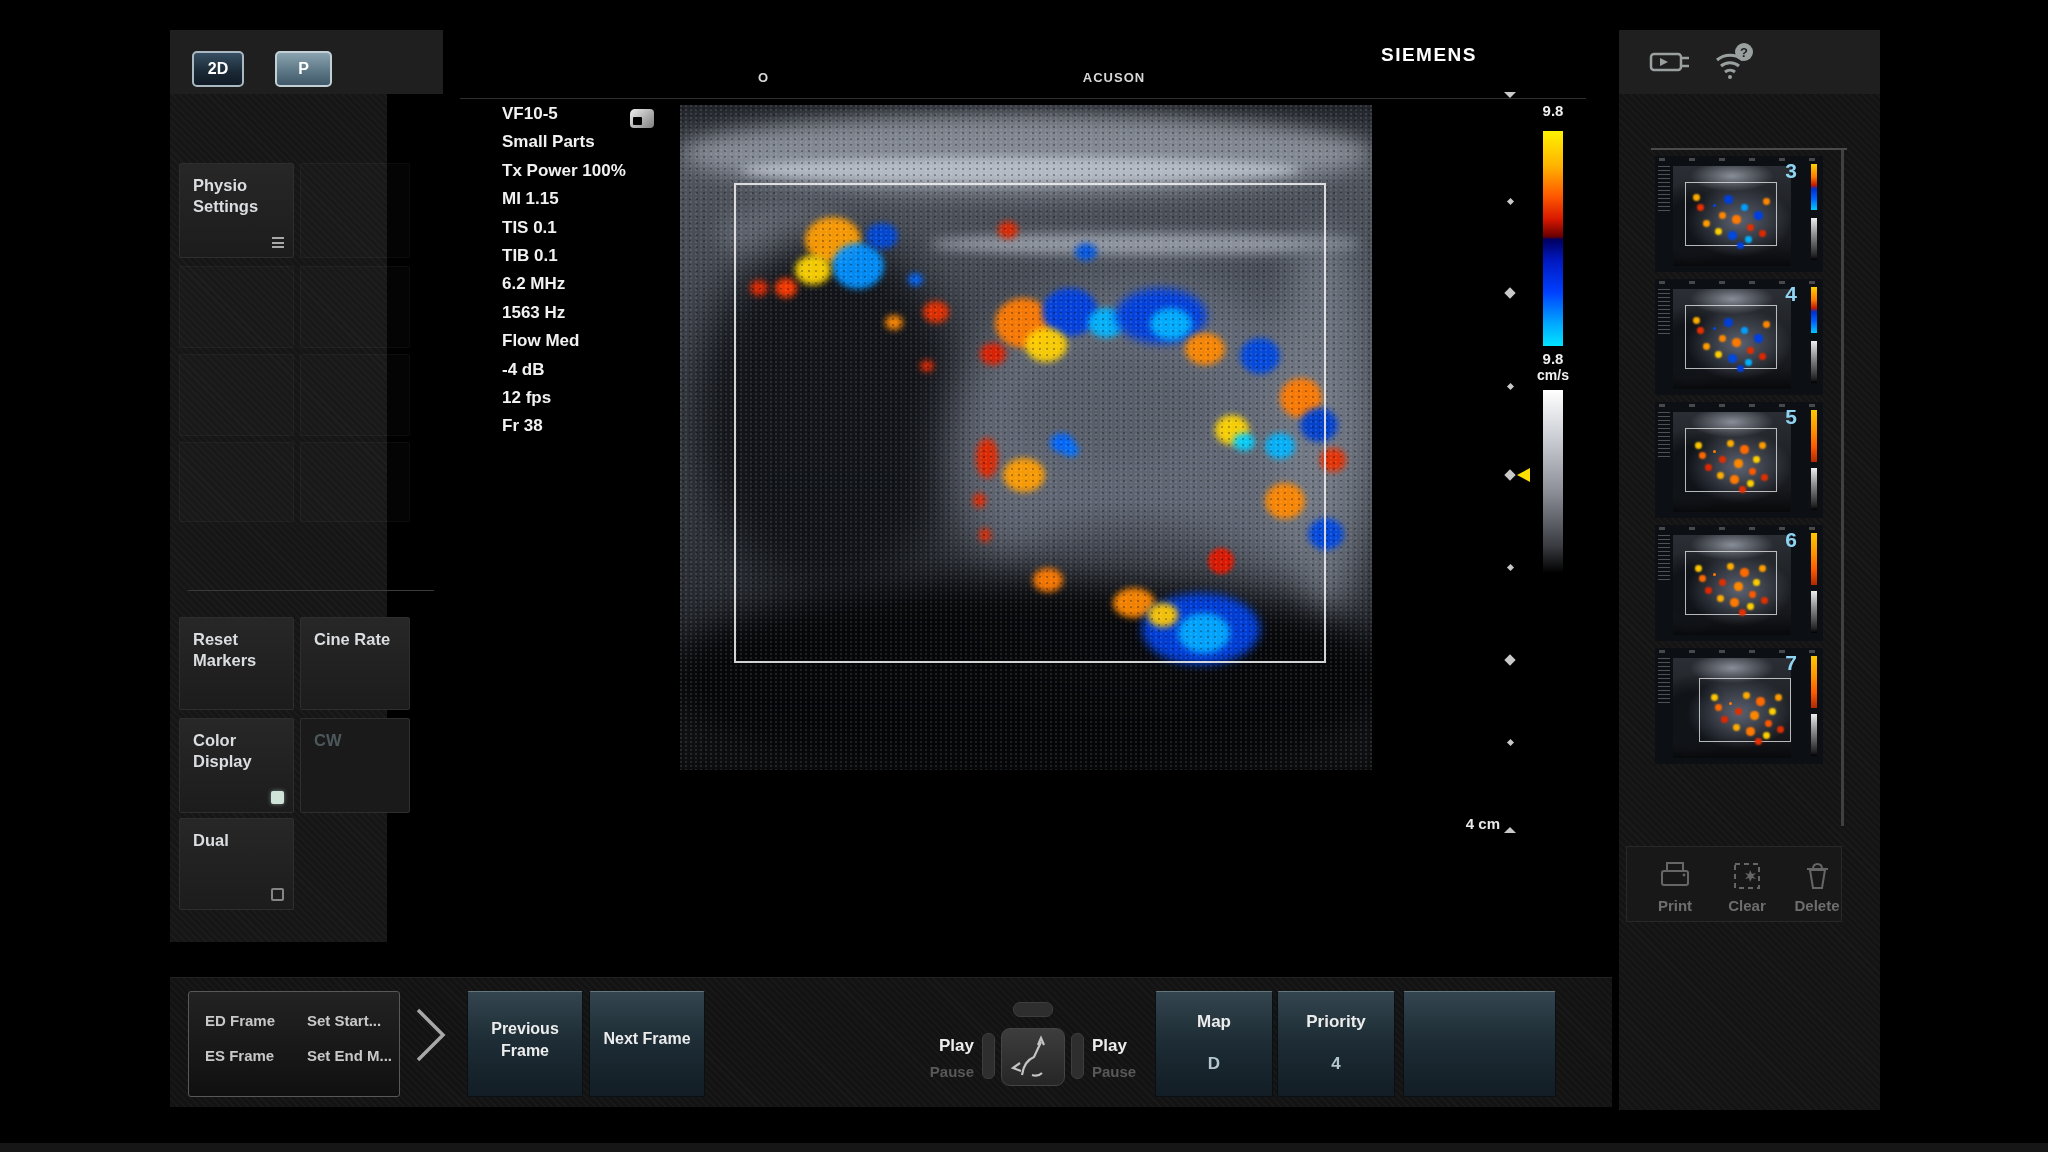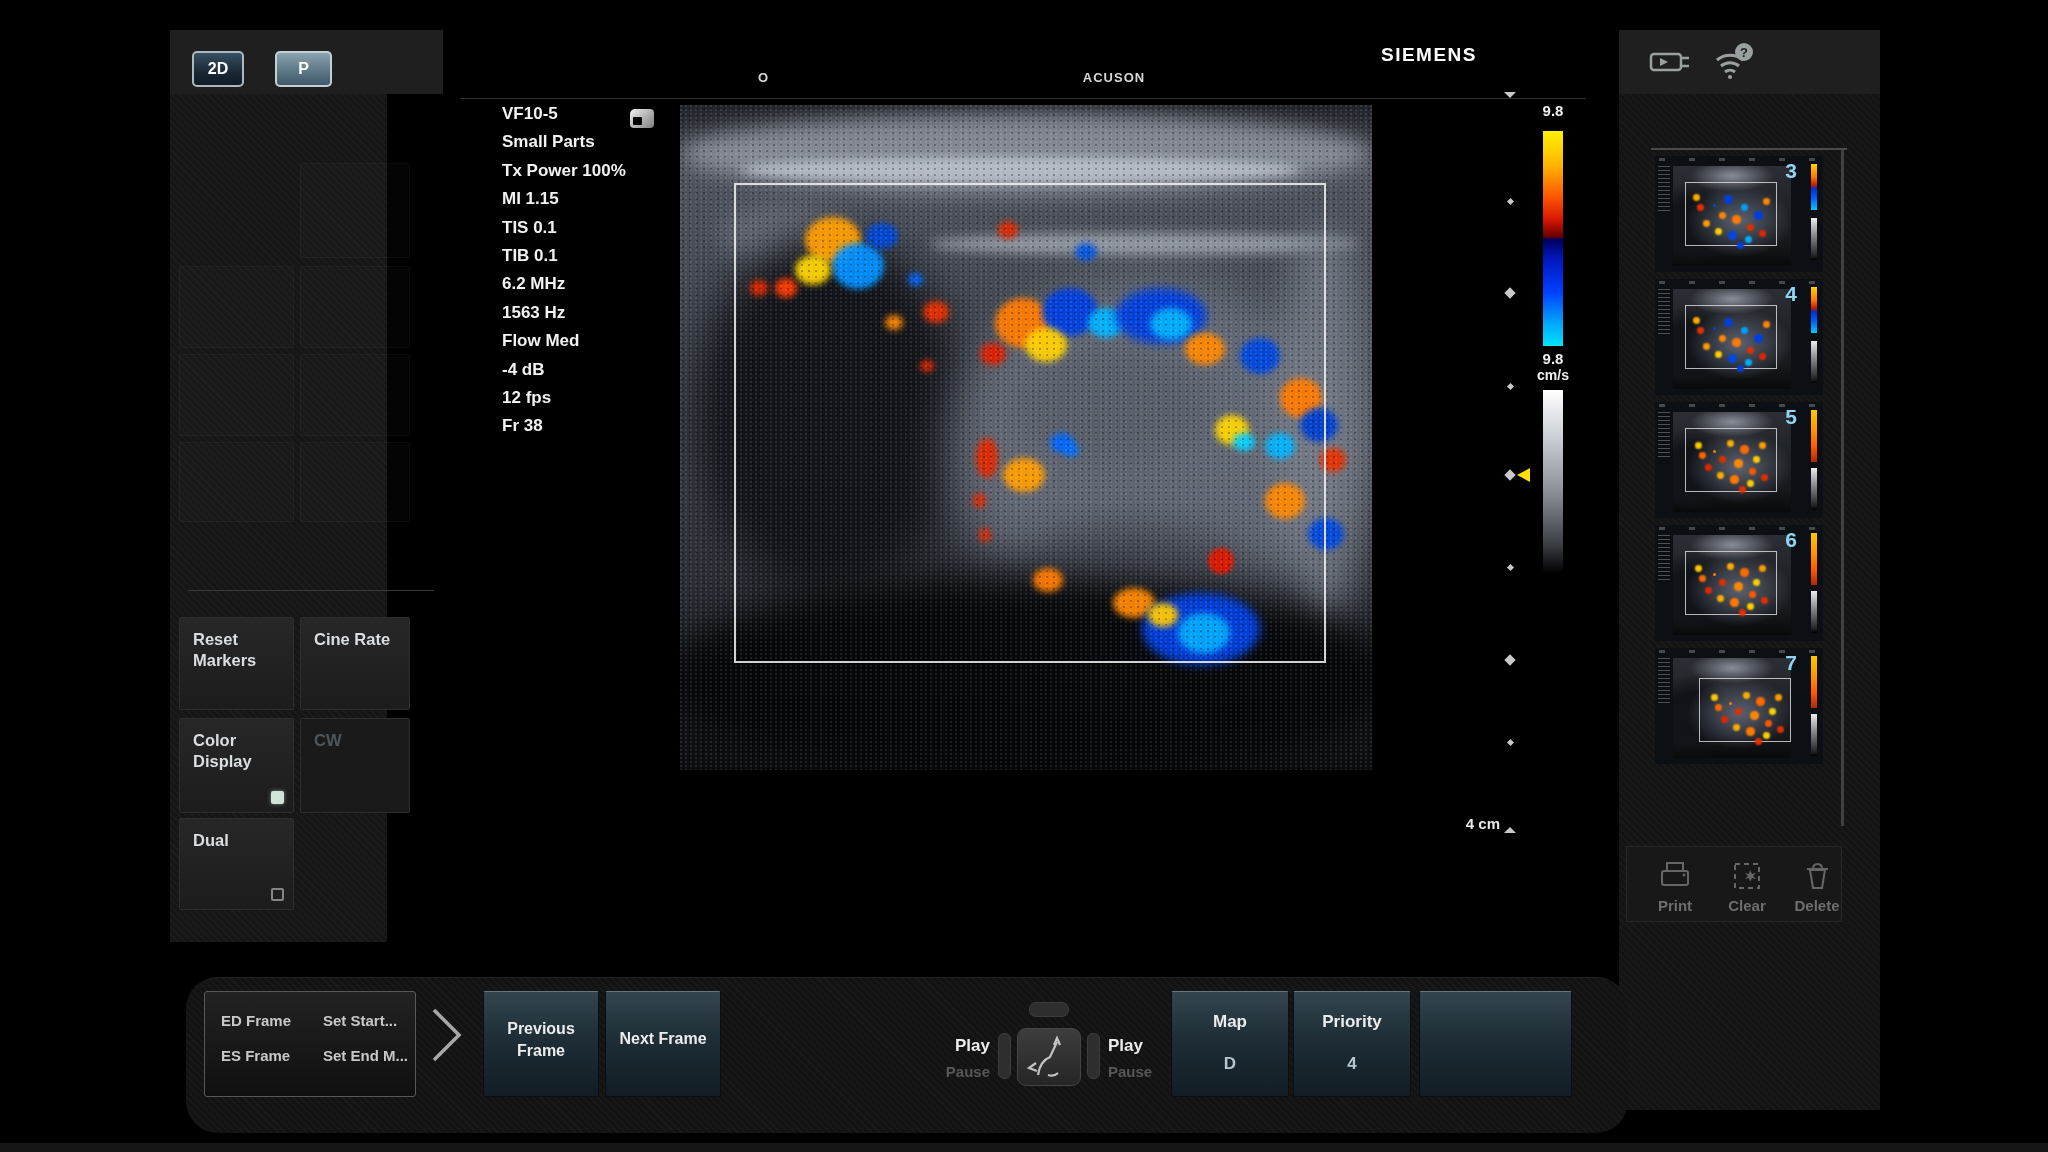--- a/index.html
+++ b/index.html
@@ -123,22 +123,22 @@
   .t-gbar { position:absolute; right:6px; top:62px; width:6px; height:42px;
             background:linear-gradient(180deg,#eee,#8c8c8c 40%,#222 90%,#000); }
 
   .print-bar { position:absolute; left:7px; top:816px; width:216px; height:76px;
                background:#181818; border:1px solid #282828; }
   .pb-item { position:absolute; top:10px; width:64px; text-align:center; cursor:default; }
   .pb-item svg { display:block; margin:4px auto 6px auto; }
   .pb-label { color:#6e6e6e; font-size:15px; font-weight:bold; }
 
   
-  .bottom-bar { position:absolute; left:186px; top:977px; width:1442px; height:156px;
-                background-color:#131313; border-top:1px solid #222;border-radius:32px; }
+  .bottom-bar { position:absolute; left:170px; top:977px; width:1442px; height:130px;
+                background-color:#131313; border-top:1px solid #222; }
   .frame-menu { position:absolute; left:18px; top:13px; width:212px; height:106px;
                 background:linear-gradient(180deg,#222,#101010); border:1px solid #585858; border-radius:3px; }
   .fm-label { position:absolute; color:#c8c8c8; font-size:15px; font-weight:bold; white-space:nowrap; }
   .chevron { position:absolute; left:242px; top:28px; }
   .ctl-btn { position:absolute; top:13px; height:106px; border-radius:2px;
              background:linear-gradient(180deg,#33454f 0%,#1e2d36 45%,#121d25 100%);
              border:1px solid #0a0f14; border-top:1px solid #66767e; color:#ececec;
              font-size:16px; font-weight:bold; text-align:center; cursor:default; }
   .btn-prev { left:297px; width:116px; padding:26px 14px 0 14px; line-height:22px; }
   .btn-next { left:419px; width:116px; padding:38px 4px 0 4px; }
@@ -166,20 +166,24 @@
 <body>
 
 <div id="screen">
 
   <div class="left-panel hatch">
     <div class="lp-header">
       <div class="mode-btn btn-2d">2D</div>
       <div class="mode-btn btn-p">P</div>
     </div>
 
+    <div class="lp-btn" style="left:9px; top:133px; width:115px; height:95px;">
+      <span>Physio Settings</span>
+      <span class="menu-lines"></span>
+    </div>
 
     <div class="lp-cell" style="left:130px; top:133px; width:110px; height:95px;"></div>
     <div class="lp-cell" style="left:9px;  top:236px; width:115px; height:82px;"></div>
     <div class="lp-cell" style="left:130px; top:236px; width:110px; height:82px;"></div>
     <div class="lp-cell" style="left:9px;  top:324px; width:115px; height:82px;"></div>
     <div class="lp-cell" style="left:130px; top:324px; width:110px; height:82px;"></div>
     <div class="lp-cell" style="left:9px;  top:412px; width:115px; height:80px;"></div>
     <div class="lp-cell" style="left:130px; top:412px; width:110px; height:80px;"></div>
 
     <div class="lp-divider"></div>

